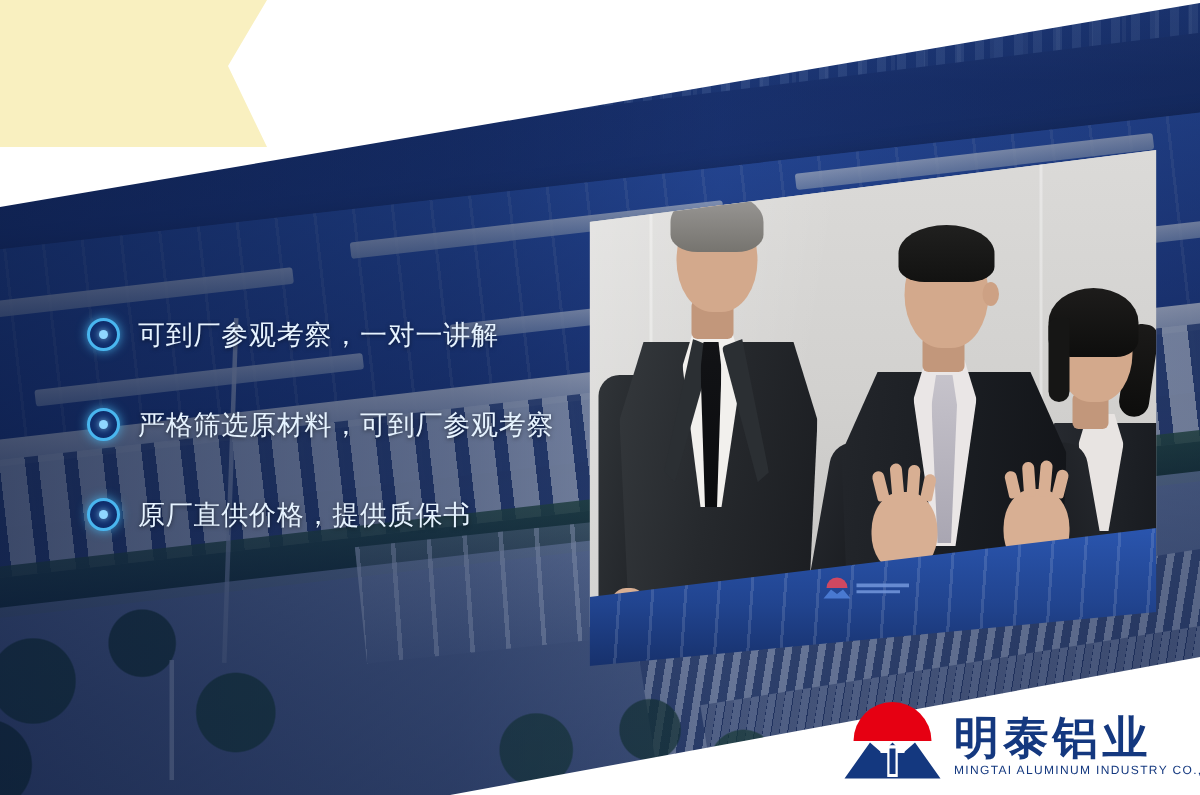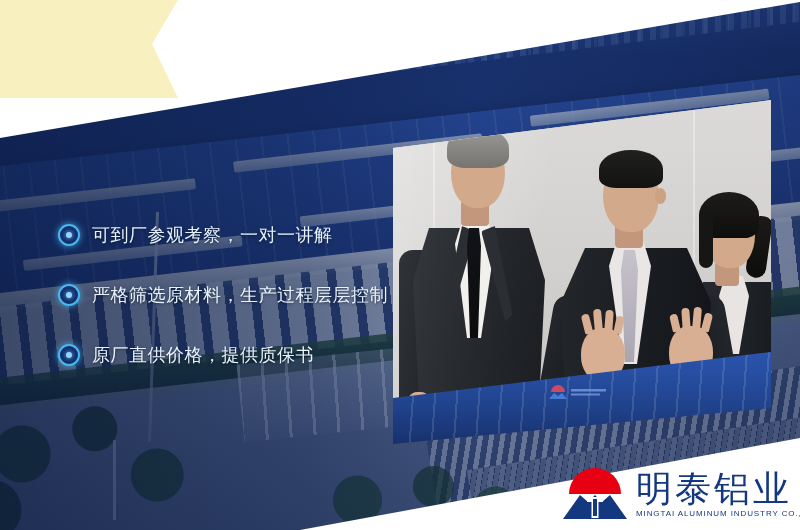--- a/index.html
+++ b/index.html
@@ -388,21 +388,21 @@
   .mini-logo {
     position: absolute;
     left: 548px; top: 384px;
     width: 60px; height: 16px;
     opacity: 0.9;
   }
 
   
   .bullets {
     position: absolute;
-    left: 58px; top: 222px;
+    left: 58px; top: 210px;
     width: 330px;
   }
   .bullet {
     display: flex;
     align-items: center;
     gap: 12px;
     height: 26px;
     margin-bottom: 34px;
   }
   .bullet:last-child { margin-bottom: 4px; }
@@ -456,22 +456,22 @@
     width: 66px; height: 56px;
     flex: 0 0 auto;
   }
   .logo-text-wrap {
     display: flex;
     flex-direction: column;
     align-items: flex-start;
     padding-bottom: 2px;
   }
   .logo-cn {
-    font-size: 36px;
-    font-weight: 400;
+    font-size: 30px;
+    font-weight: 700;
     color: #14387f;
     letter-spacing: 3px;
     line-height: 1.05;
     white-space: nowrap;
   }
   .logo-en {
     font-size: 8px;
     color: #14387f;
     letter-spacing: 0.9px;
     white-space: nowrap;
@@ -574,21 +574,21 @@
     <rect x="46" y="19" width="58" height="4" fill="#6f93d8"></rect>
   </svg>
 
   <div class="bullets">
     <div class="bullet">
       <span class="bullet-icon"></span>
       <span class="bullet-text">可到厂参观考察，一对一讲解</span>
     </div>
     <div class="bullet">
       <span class="bullet-icon"></span>
-      <span class="bullet-text">严格筛选原材料，生产过程层层控制</span>
+      <span class="bullet-text">严格筛选原材料，可到厂参观考察</span>
     </div>
     <div class="bullet">
       <span class="bullet-icon"></span>
       <span class="bullet-text">原厂直供价格，提供质保书</span>
     </div>
   </div>
 
   <div class="band-white-bottom"></div>
 
   <div class="logo">

